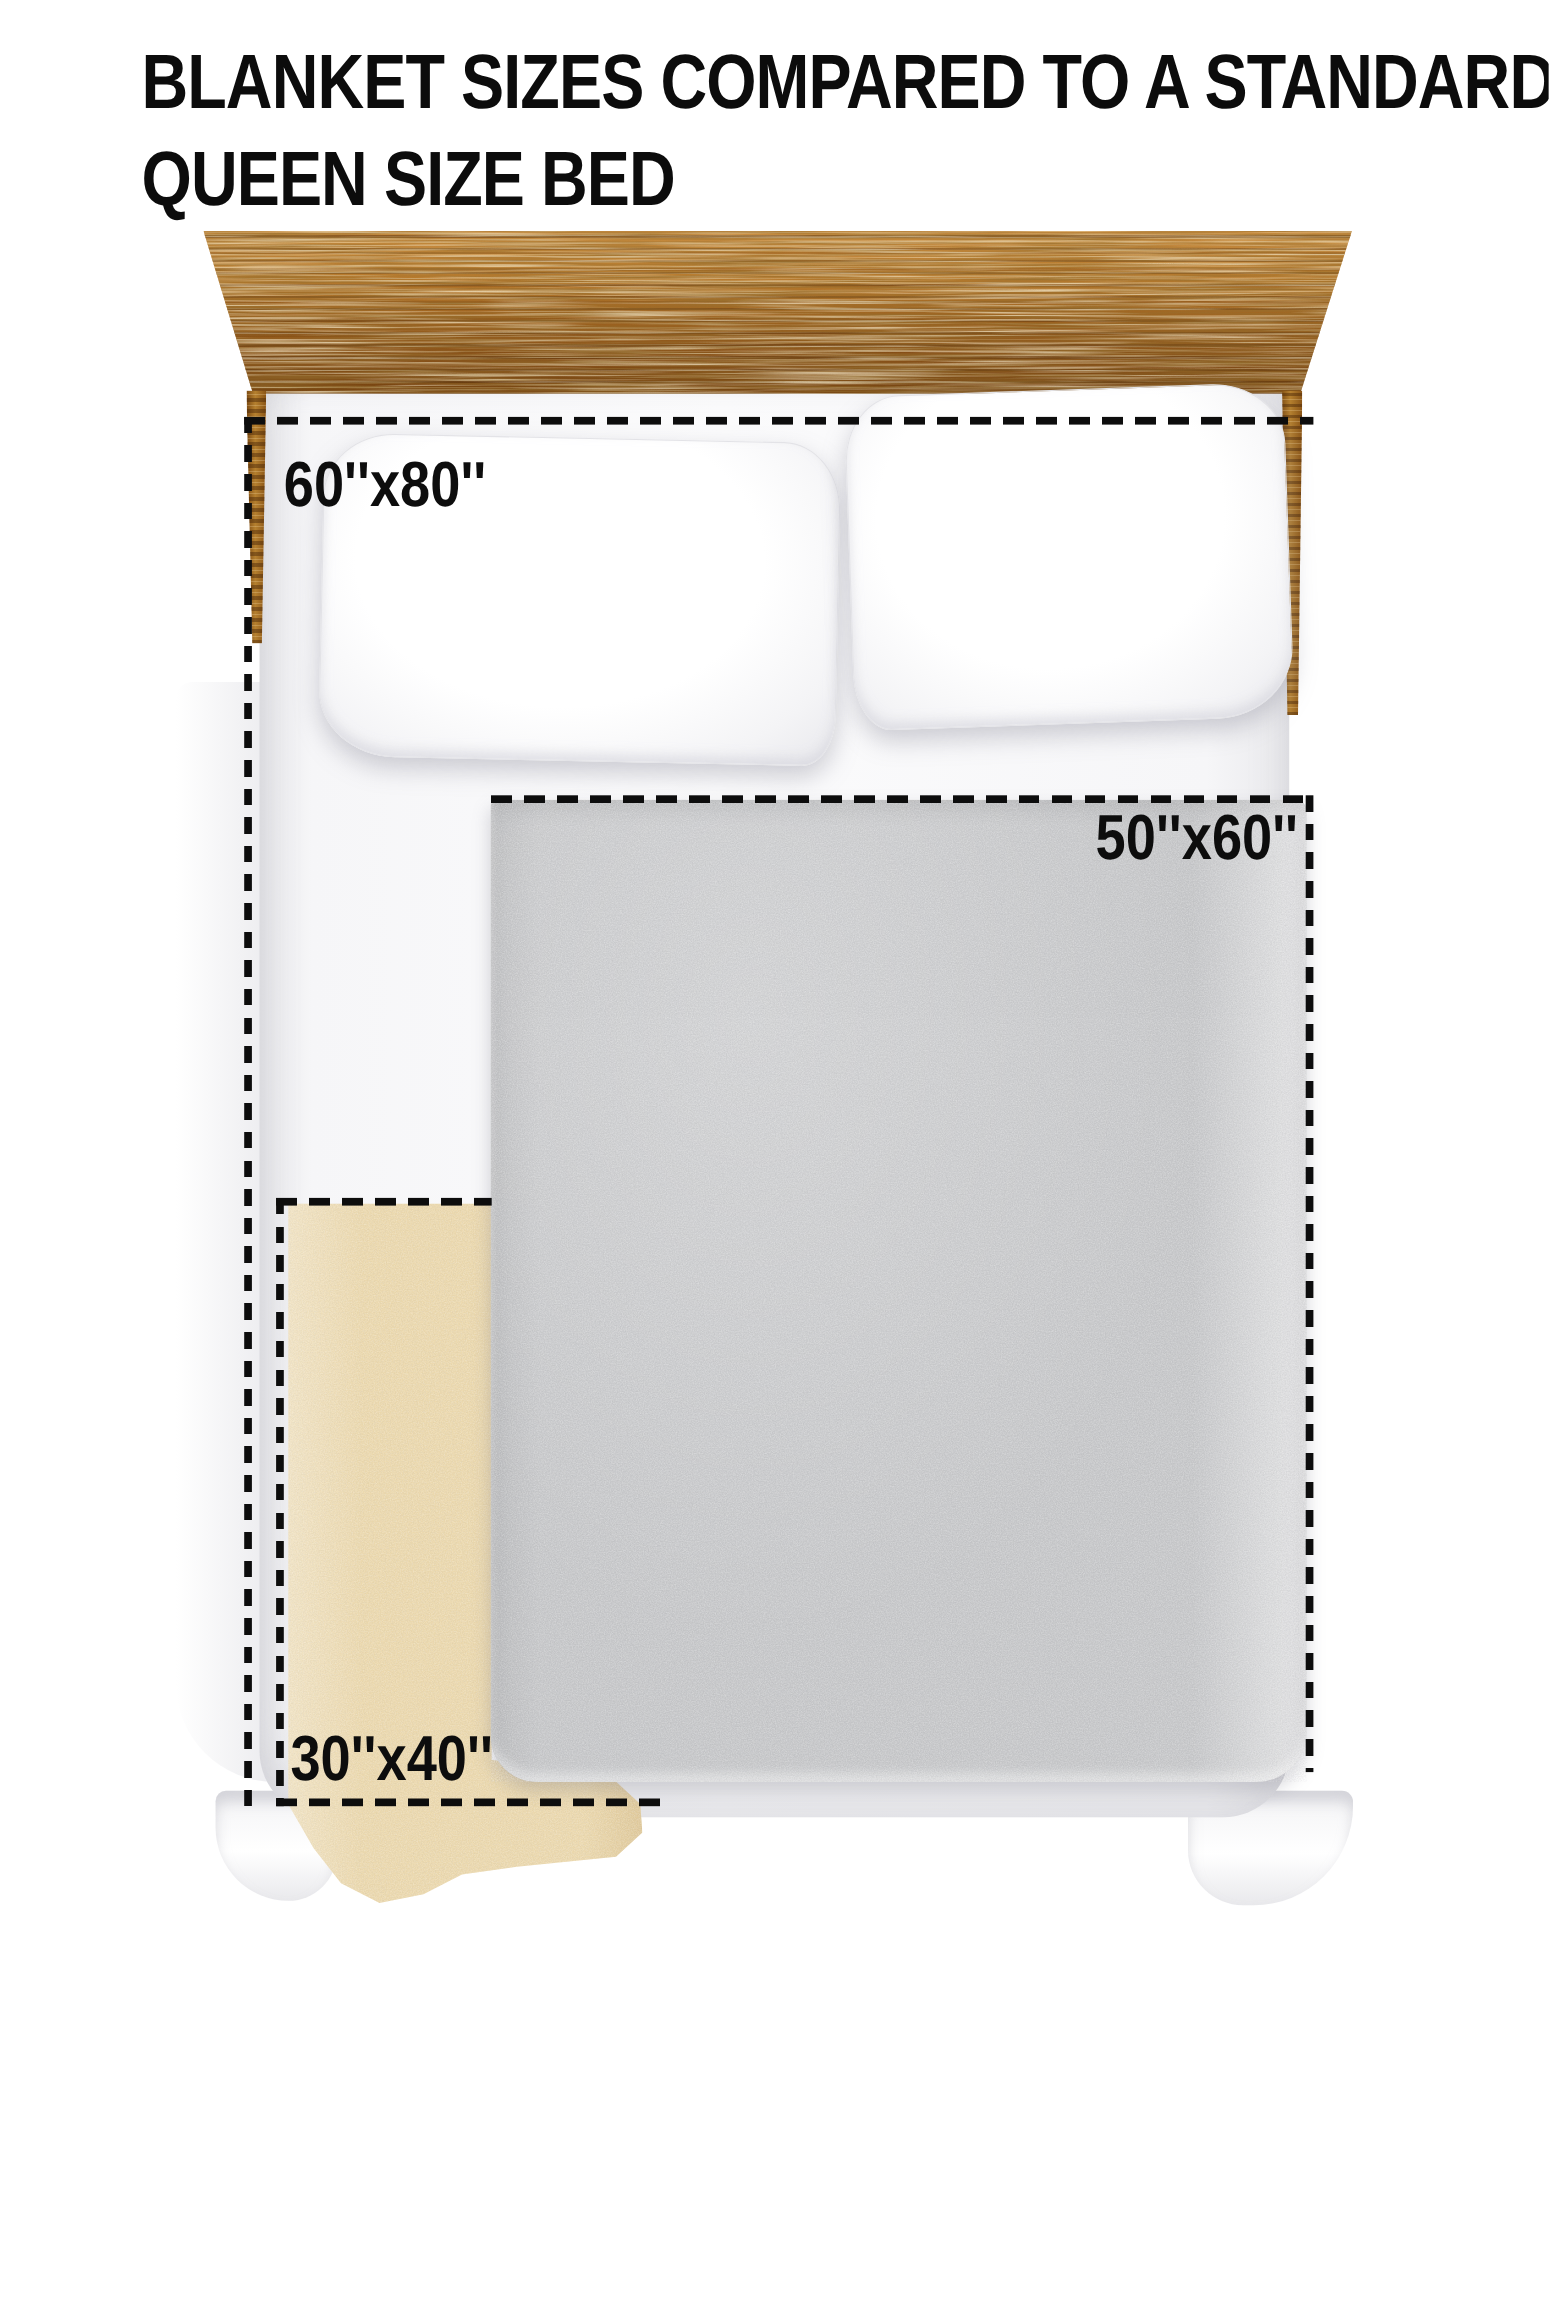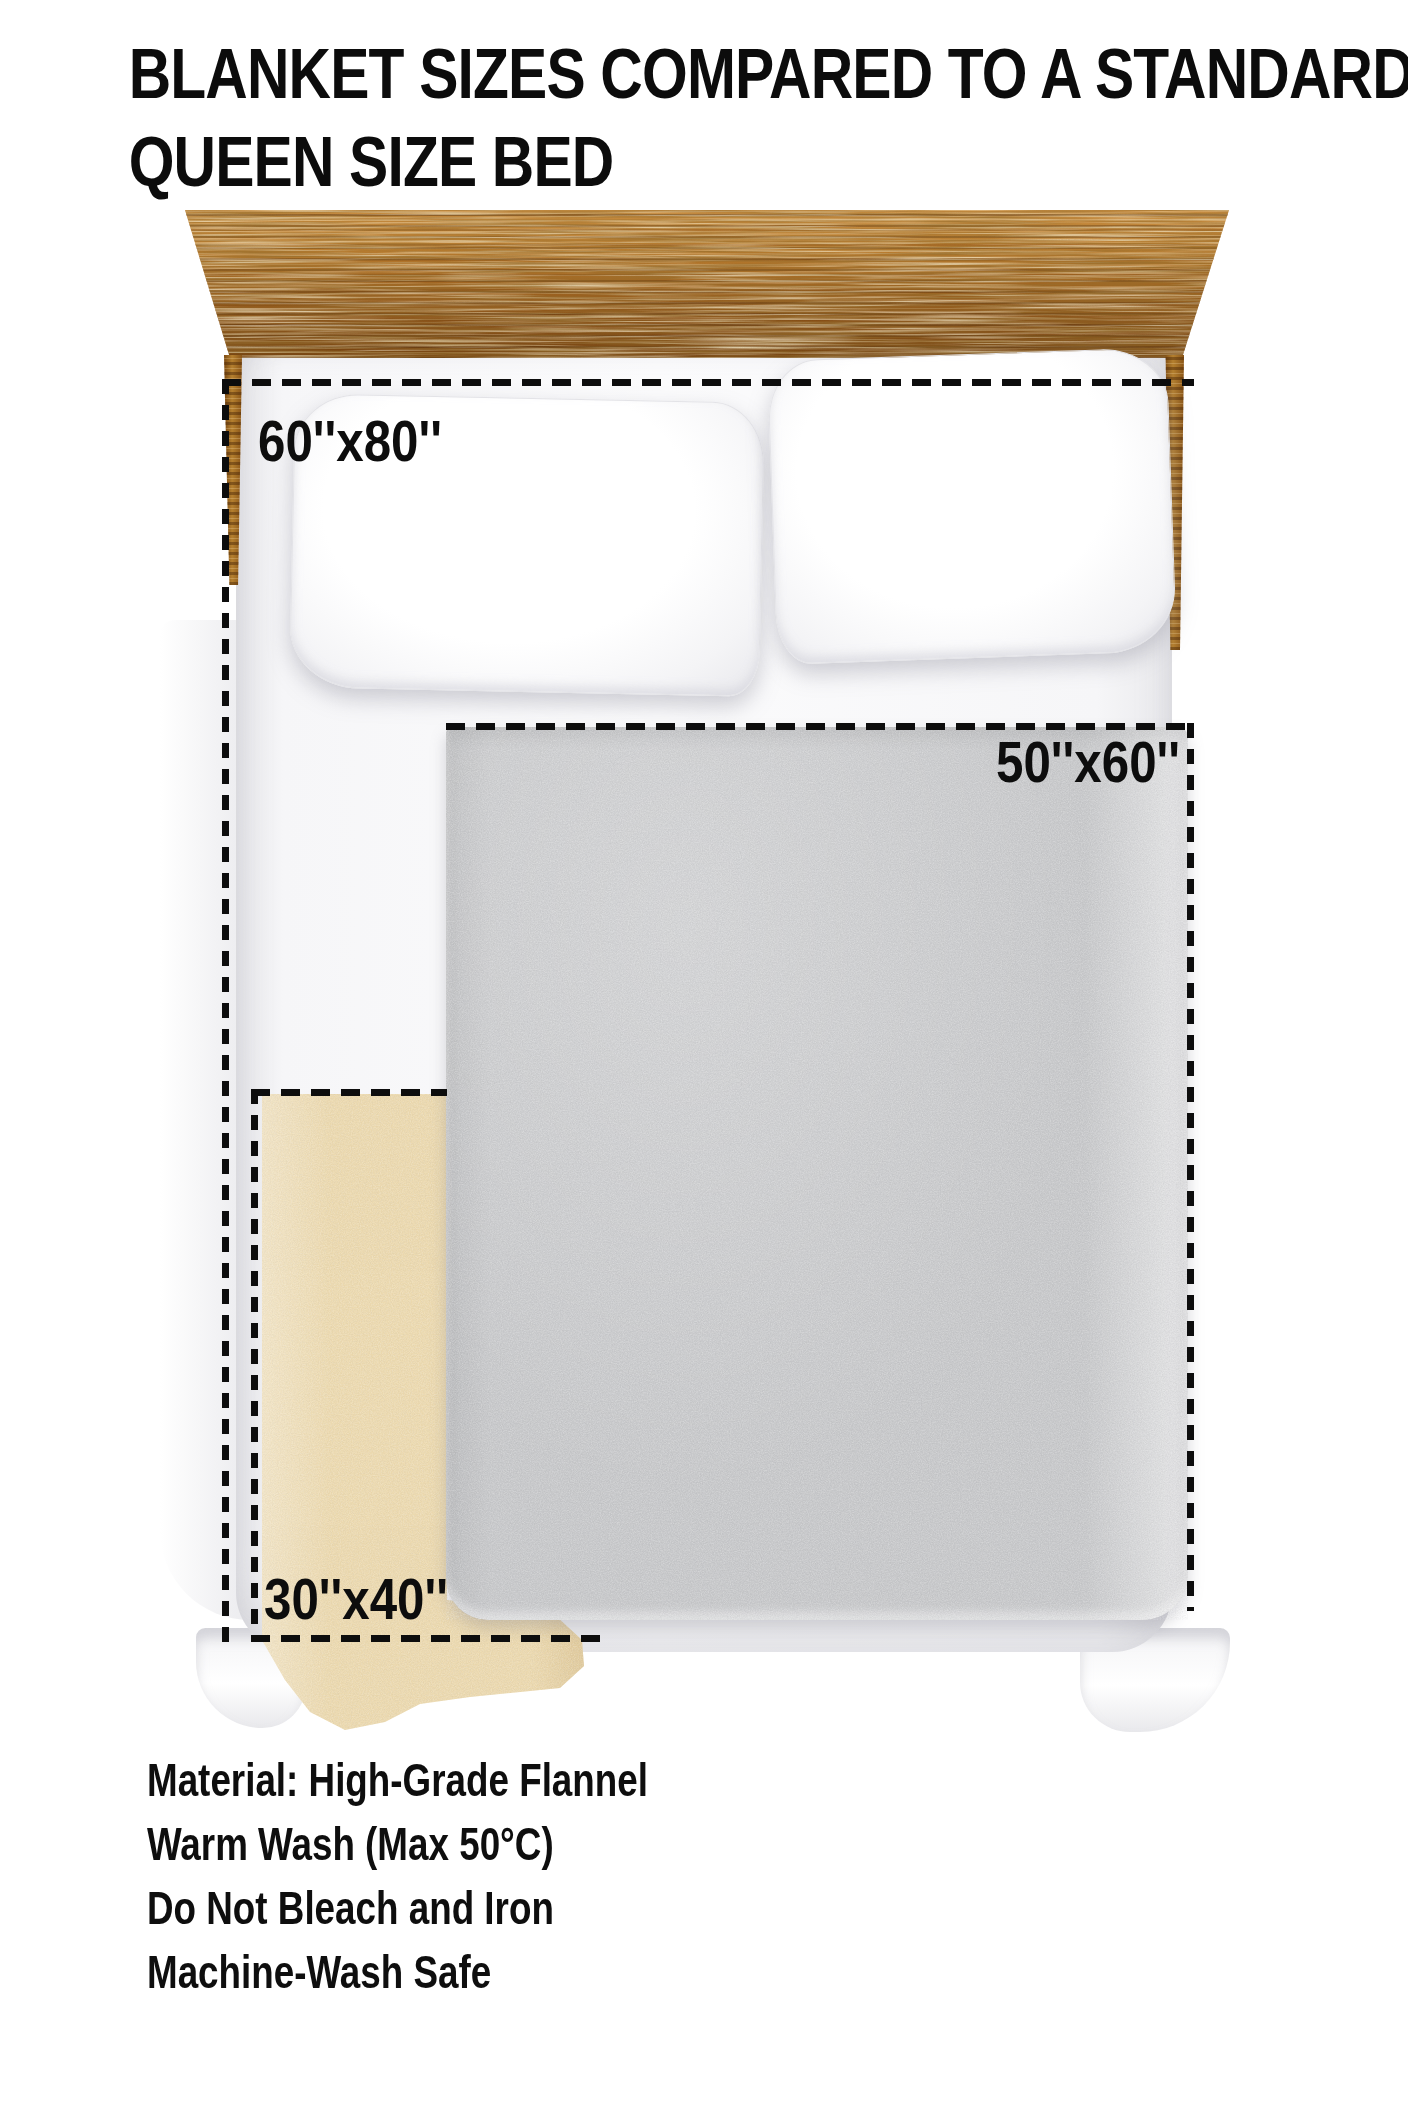--- a/index.html
+++ b/index.html
@@ -169,20 +169,14 @@
     <div class="vdash" id="m-right"></div>
     <div class="vdash" id="s-left"></div>
     <div class="hdash" id="s-top"></div>
     <div class="hdash" id="s-bottom"></div>
 
     <div class="size-label" id="label-queen">60''x80''</div>
     <div class="size-label" id="label-medium">50''x60''</div>
     <div class="size-label" id="label-small">30''x40''</div>
   </div>
 
-  <div class="care">
-    <span class="cline">Material: High-Grade Flannel</span>
-    <span class="cline">Warm Wash (Max 50°C)</span>
-    <span class="cline">Do Not Bleach and Iron</span>
-    <span class="cline">Machine-Wash Safe</span>
-  </div>
 
 </div>
 
 </body></html>

